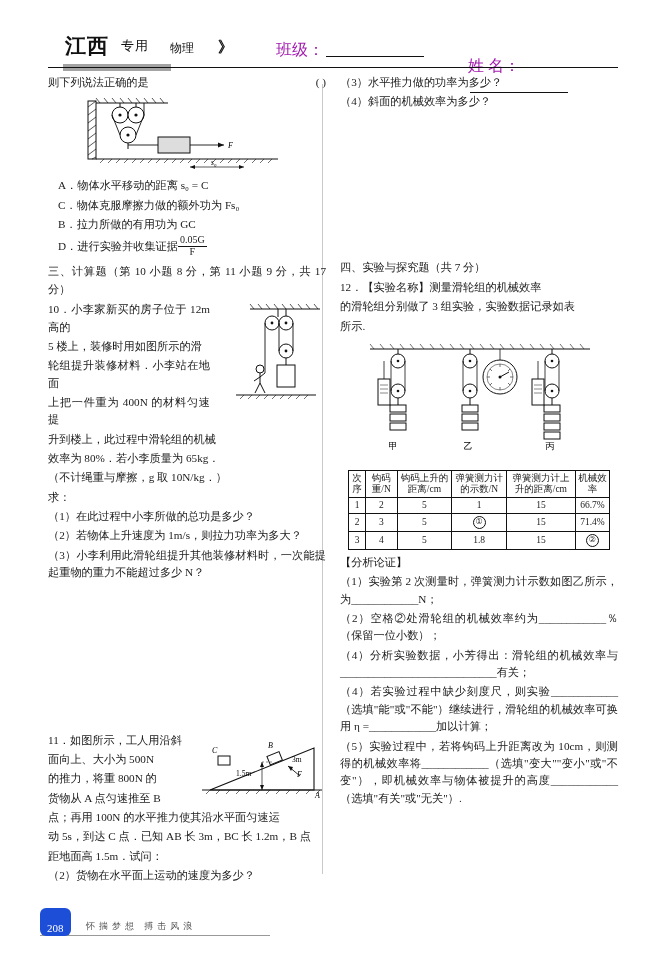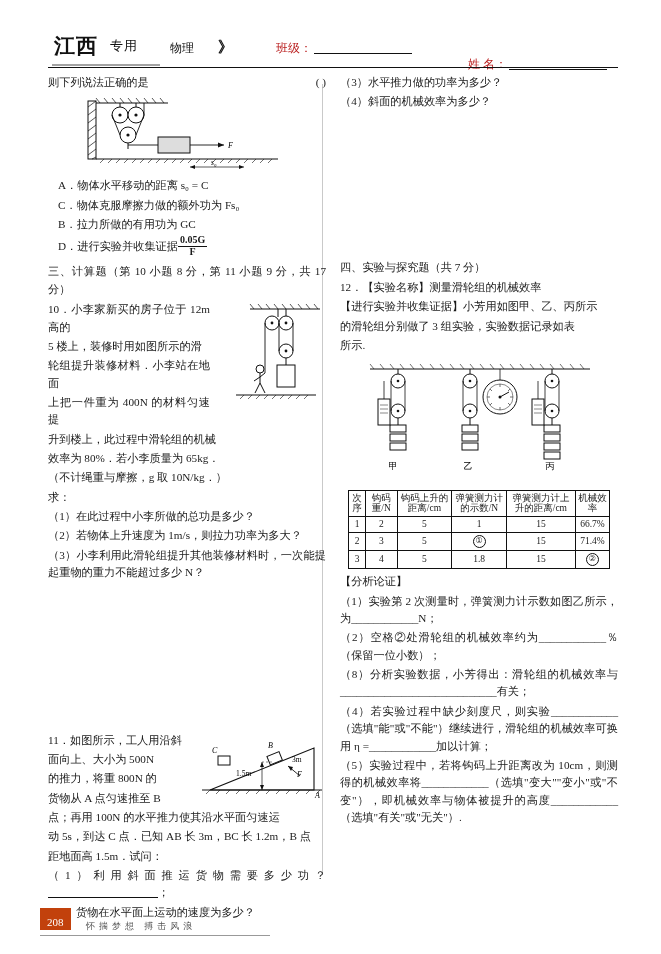--- a/index.html
+++ b/index.html
@@ -13,43 +13,43 @@
   }
   .page{
     position:absolute;inset:0;
     padding:0;
   }
   
   .header{
     position:absolute;left:48px;top:34px;width:570px;height:34px;
   }
   .brand{
-    position:absolute;left:4px;top:0;width:108px;height:30px;
-    border-bottom:2px solid #a3a3a3;
+    position:absolute;left:15px;top:0;width:108px;height:30px;
+    border-bottom:7px solid #a3a3a3;
   }
   .brand-cn{
     position:absolute;left:2px;top:-2px;
     font-family:"Liberation Serif",serif;
     font-size:21px;font-weight:bold;color:#111;
     letter-spacing:1px;
   }
   .brand-sub{
     position:absolute;left:58px;top:3px;
     font-size:13px;color:#111;letter-spacing:1px;
   }
   .subject{
     position:absolute;left:122px;top:6px;
     font-size:12px;color:#111;
   }
   .chev{
     position:absolute;left:170px;top:4px;
     font-size:15px;color:#111;font-weight:bold;
   }
   .field{
-    position:absolute;font-size:12px;color:#b91c1c;
+    position:absolute;font-size:16px;color:#a21caf;
   }
   .field .line{
     display:inline-block;border-bottom:1px solid #111;width:98px;height:12px;
     margin-left:2px;vertical-align:-2px;
   }
   .hrule{
     position:absolute;left:48px;top:67px;width:570px;height:1px;background:#111;
   }
   
   .col{
@@ -61,21 +61,21 @@
   .col.right{left:340px;}
   .vline{
     position:absolute;left:322px;top:84px;width:1px;height:790px;background:#c9c9c9;
   }
   p{margin:0 0 2px 0;}
   .opt{margin-left:10px;}
   .sect-title{font-weight:normal;margin:6px 0 3px 0;}
   .blank{display:inline-block;border-bottom:1px solid #111;min-width:40px;height:11px;vertical-align:-2px;}
   .blank.w110{min-width:110px;}
   .frac{
-    display:inline-block;vertical-align:-5px;text-align:center;font-size:10px;line-height:1.05;font-weight:bold;
+    display:inline-block;vertical-align:-5px;text-align:center;font-size:10px;line-height:1.05;
   }
   .frac .n{display:block;border-bottom:1px solid #111;padding:0 2px;}
   .frac .d{display:block;padding:0 2px;}
   
   .fig{position:relative;margin:4px 0 4px 0;}
   svg{display:block;}
   
   table.data{
     border-collapse:collapse;width:262px;margin:6px auto 4px auto;font-size:9.5px;
   }
@@ -86,22 +86,22 @@
   .circnum{
     display:inline-block;border:1px solid #111;border-radius:50%;
     width:11px;height:11px;line-height:10px;font-size:8px;text-align:center;
   }
   
   .footer{
     position:absolute;left:40px;bottom:24px;width:200px;height:22px;
   }
   .pagenum{
     position:absolute;left:0;top:0;
-    background:#c2410c;color:#fff;font-size:11px;
-    padding:8px 7px 2px 7px;border-radius:0;
+    background:#1d4ed8;color:#fff;font-size:11px;
+    padding:14px 7px 2px 7px;border-radius:6px;
   }
   .foot-tag{
     position:absolute;left:46px;top:12px;font-size:9px;color:#555;letter-spacing:4px;
   }
   .foot-line{
     position:absolute;left:40px;bottom:18px;width:230px;height:1px;background:#999;
   }
 </style>
 </head>
 <body>
@@ -337,36 +337,32 @@
       <p>
         <span>11．</span><span>如图所示，工人用沿斜</span>
       </p>
       <p>面向上、大小为 500N</p>
       <p>的推力，将重 800N 的</p>
       <p>货物从 A 点匀速推至 B</p>
       <div style="clear:both"></div>
       <p>点；再用 100N 的水平推力使其沿水平面匀速运</p>
       <p>动 5s，到达 C 点．已知 AB 长 3m，BC 长 1.2m，B 点</p>
       <p>距地面高 1.5m．试问：</p>
-      <p><span>（1）利用斜面推运货物需要多少功？</span><span class="blank w110"></span>；</p>
       <p>（2）货物在水平面上运动的速度为多少？</p>
     </div>
   </div>
 
   <div class="col right">
     <p>（3）水平推力做的功率为多少？</p>
     <p>（4）斜面的机械效率为多少？</p>
 
     <p class="sect-title" style="margin-top:148px;">四、实验与探究题（共 7 分）</p>
 
     <p>
       <span>12．</span><span>【实验名称】测量滑轮组的机械效率</span>
-    </p>
-    <p>
-      <span>【进行实验并收集证据】</span><span>小芳用如图甲、乙、丙所示</span>
     </p>
     <p>的滑轮组分别做了 3 组实验，实验数据记录如表</p>
     <p>所示.</p>
 
     <div class="fig">
       <svg width="278" height="125" viewBox="0 0 278 125">
 
         <line x1="30" y1="10" x2="250" y2="10" stroke="#111" stroke-width="1.2"></line>
         <g stroke="#111" stroke-width="0.6">
           <line x1="34" y1="10" x2="30" y2="5"></line>
@@ -504,21 +500,21 @@
           <td>1.8</td>
           <td>15</td>
           <td><span class="circnum">②</span></td>
         </tr>
       </tbody>
     </table>
 
     <p style="margin-top:4px;">【分析论证】</p>
     <p>（1）实验第 2 次测量时，弹簧测力计示数如图乙所示，为____________N；</p>
     <p>（2）空格②处滑轮组的机械效率约为____________％（保留一位小数）；</p>
-    <p>（8）分析实验数据，小芳得出：滑轮组的机械效率与____________________________有关；</p>
+    <p>（4）分析实验数据，小芳得出：滑轮组的机械效率与____________________________有关；</p>
     <p>（4）若实验过程中缺少刻度尺，则实验____________（选填"能"或"不能"）继续进行，滑轮组的机械效率可换用 η =____________加以计算；</p>
     <p>（5）实验过程中，若将钩码上升距离改为 10cm，则测得的机械效率将____________（选填"变大""变小"或"不变"），即机械效率与物体被提升的高度____________（选填"有关"或"无关"）.</p>
   </div>
 
   <div class="foot-line"></div>
   <div class="footer">
     <span class="pagenum">208</span>
     <span class="foot-tag">怀揣梦想  搏击风浪</span>
   </div>
 </div>

